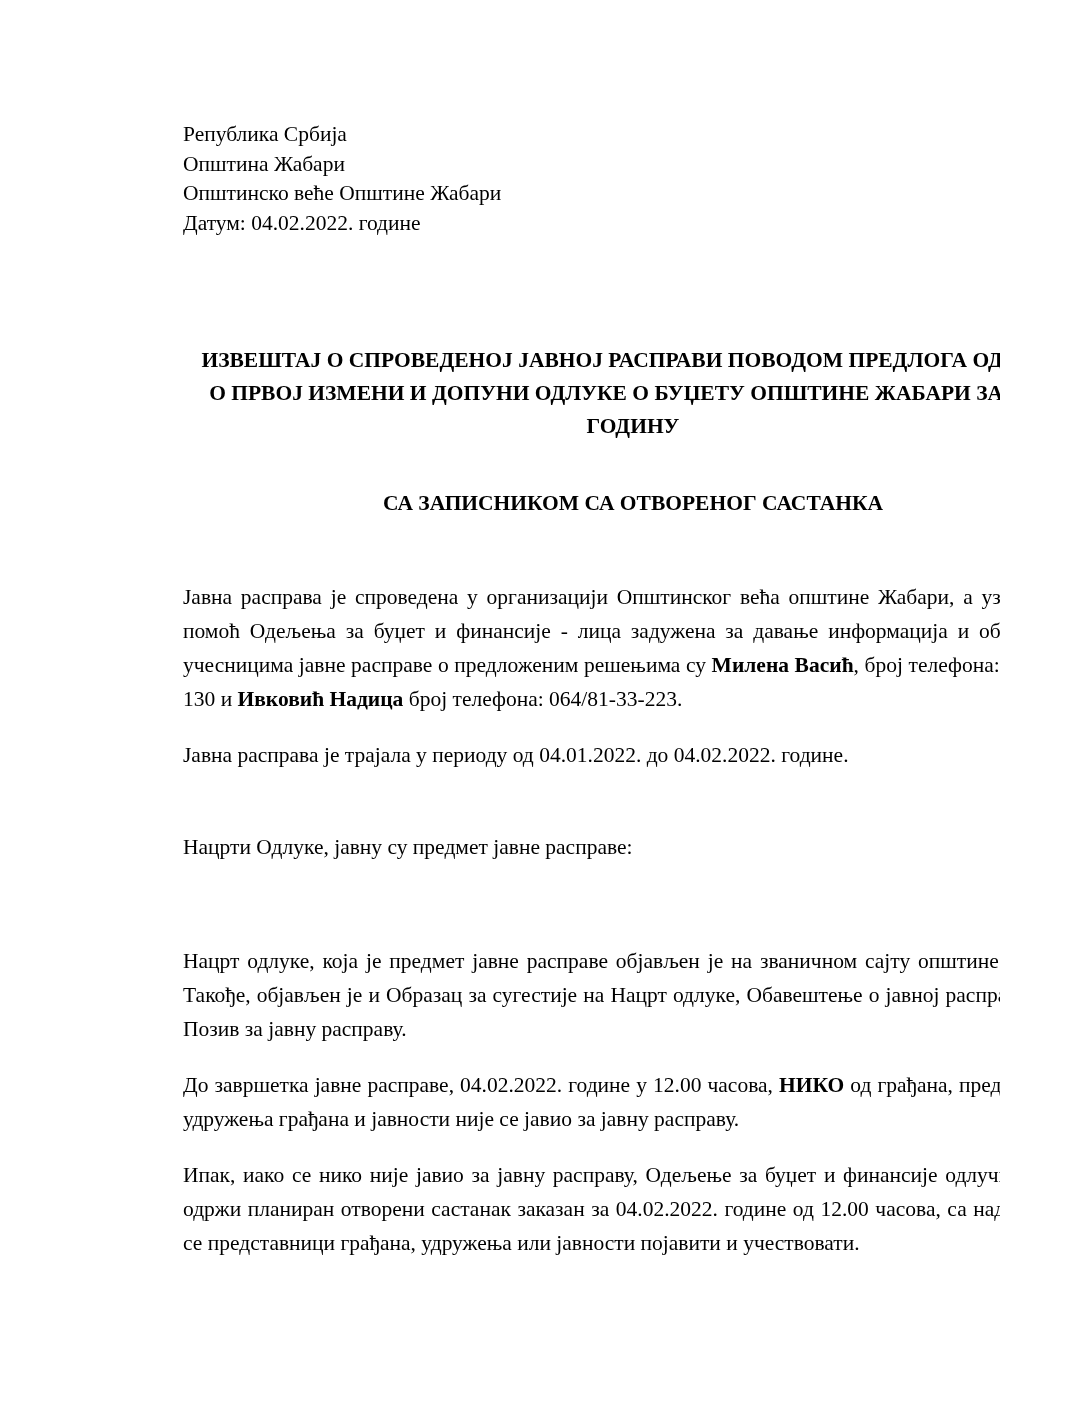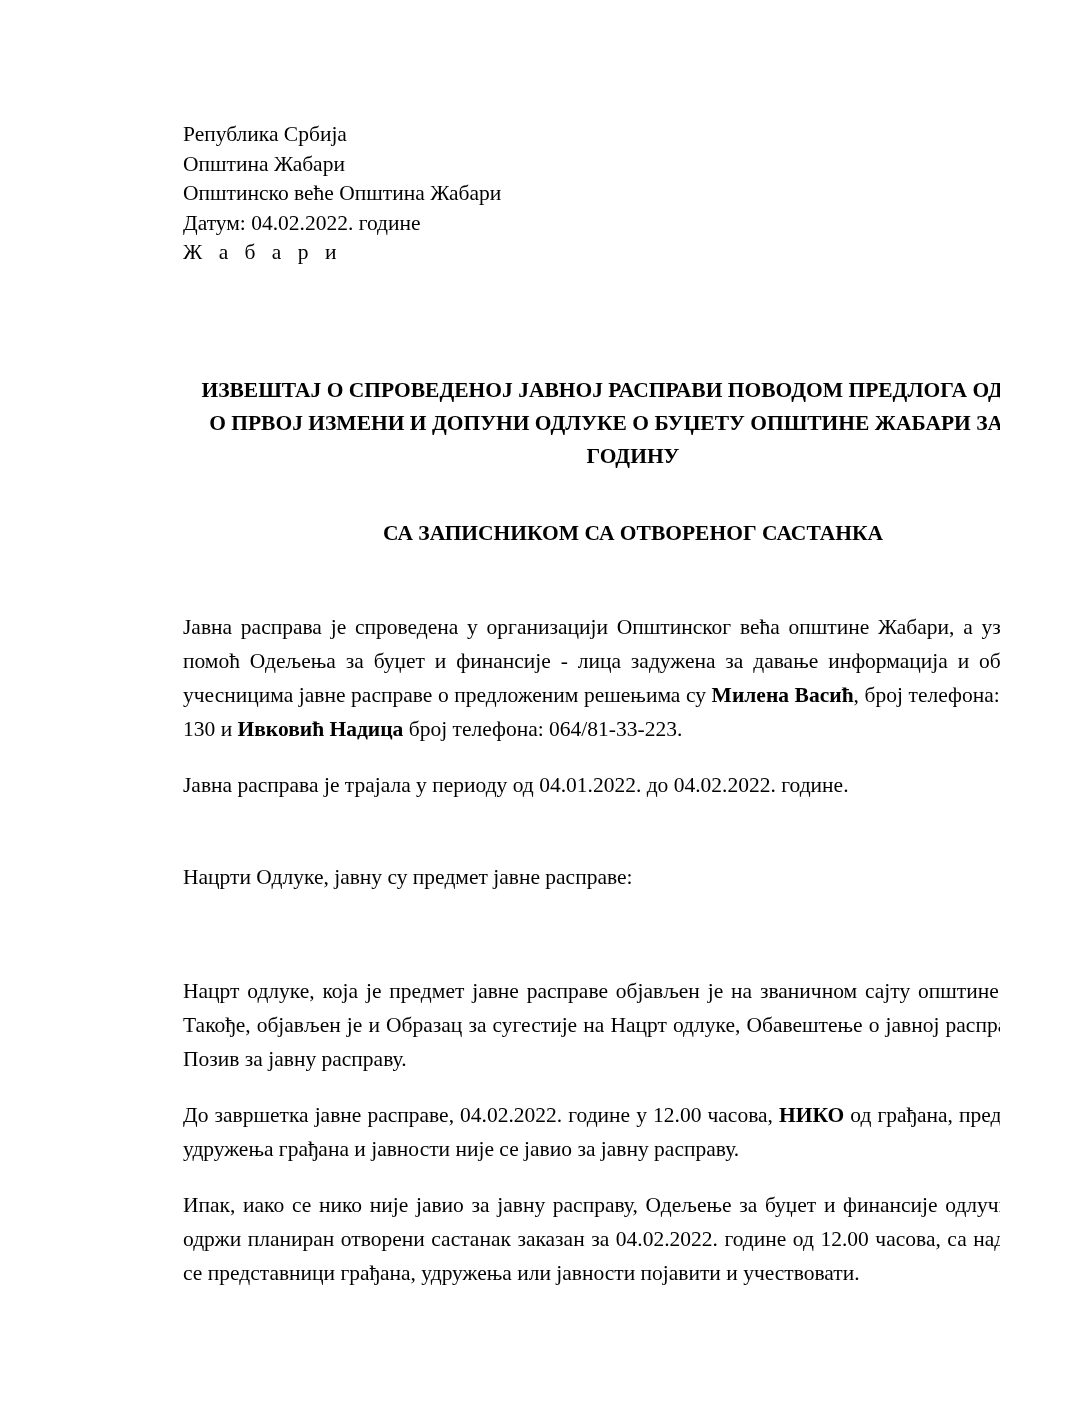--- a/index.html
+++ b/index.html
@@ -93,23 +93,22 @@
 </style>
 </head>
 <body>
 
 <div class="page">
   <div class="content">
 
     <div class="letterhead">
       <div class="line">Република Србија</div>
       <div class="line">Општина Жабари</div>
-      <div class="line">Општинско веће Општина Жабари</div>
+      <div class="line">Општинско веће Општине Жабари</div>
       <div class="line">Датум: 04.02.2022. године</div>
-      <div class="line spaced">Ж а б а р и</div>
     </div>
 
     <div class="gap-intro"></div>
 
 
     <div class="gap-a"></div>
 
     <p class="doc-title">ИЗВЕШТАЈ О СПРОВЕДЕНОЈ ЈАВНОЈ РАСПРАВИ ПОВОДОМ ПРЕДЛОГА ОДЛУКЕ О ПРВОЈ ИЗМЕНИ И ДОПУНИ ОДЛУКЕ О БУЏЕТУ ОПШТИНЕ ЖАБАРИ ЗА 2022. ГОДИНУ</p>
 
     <div class="gap-b"></div>

